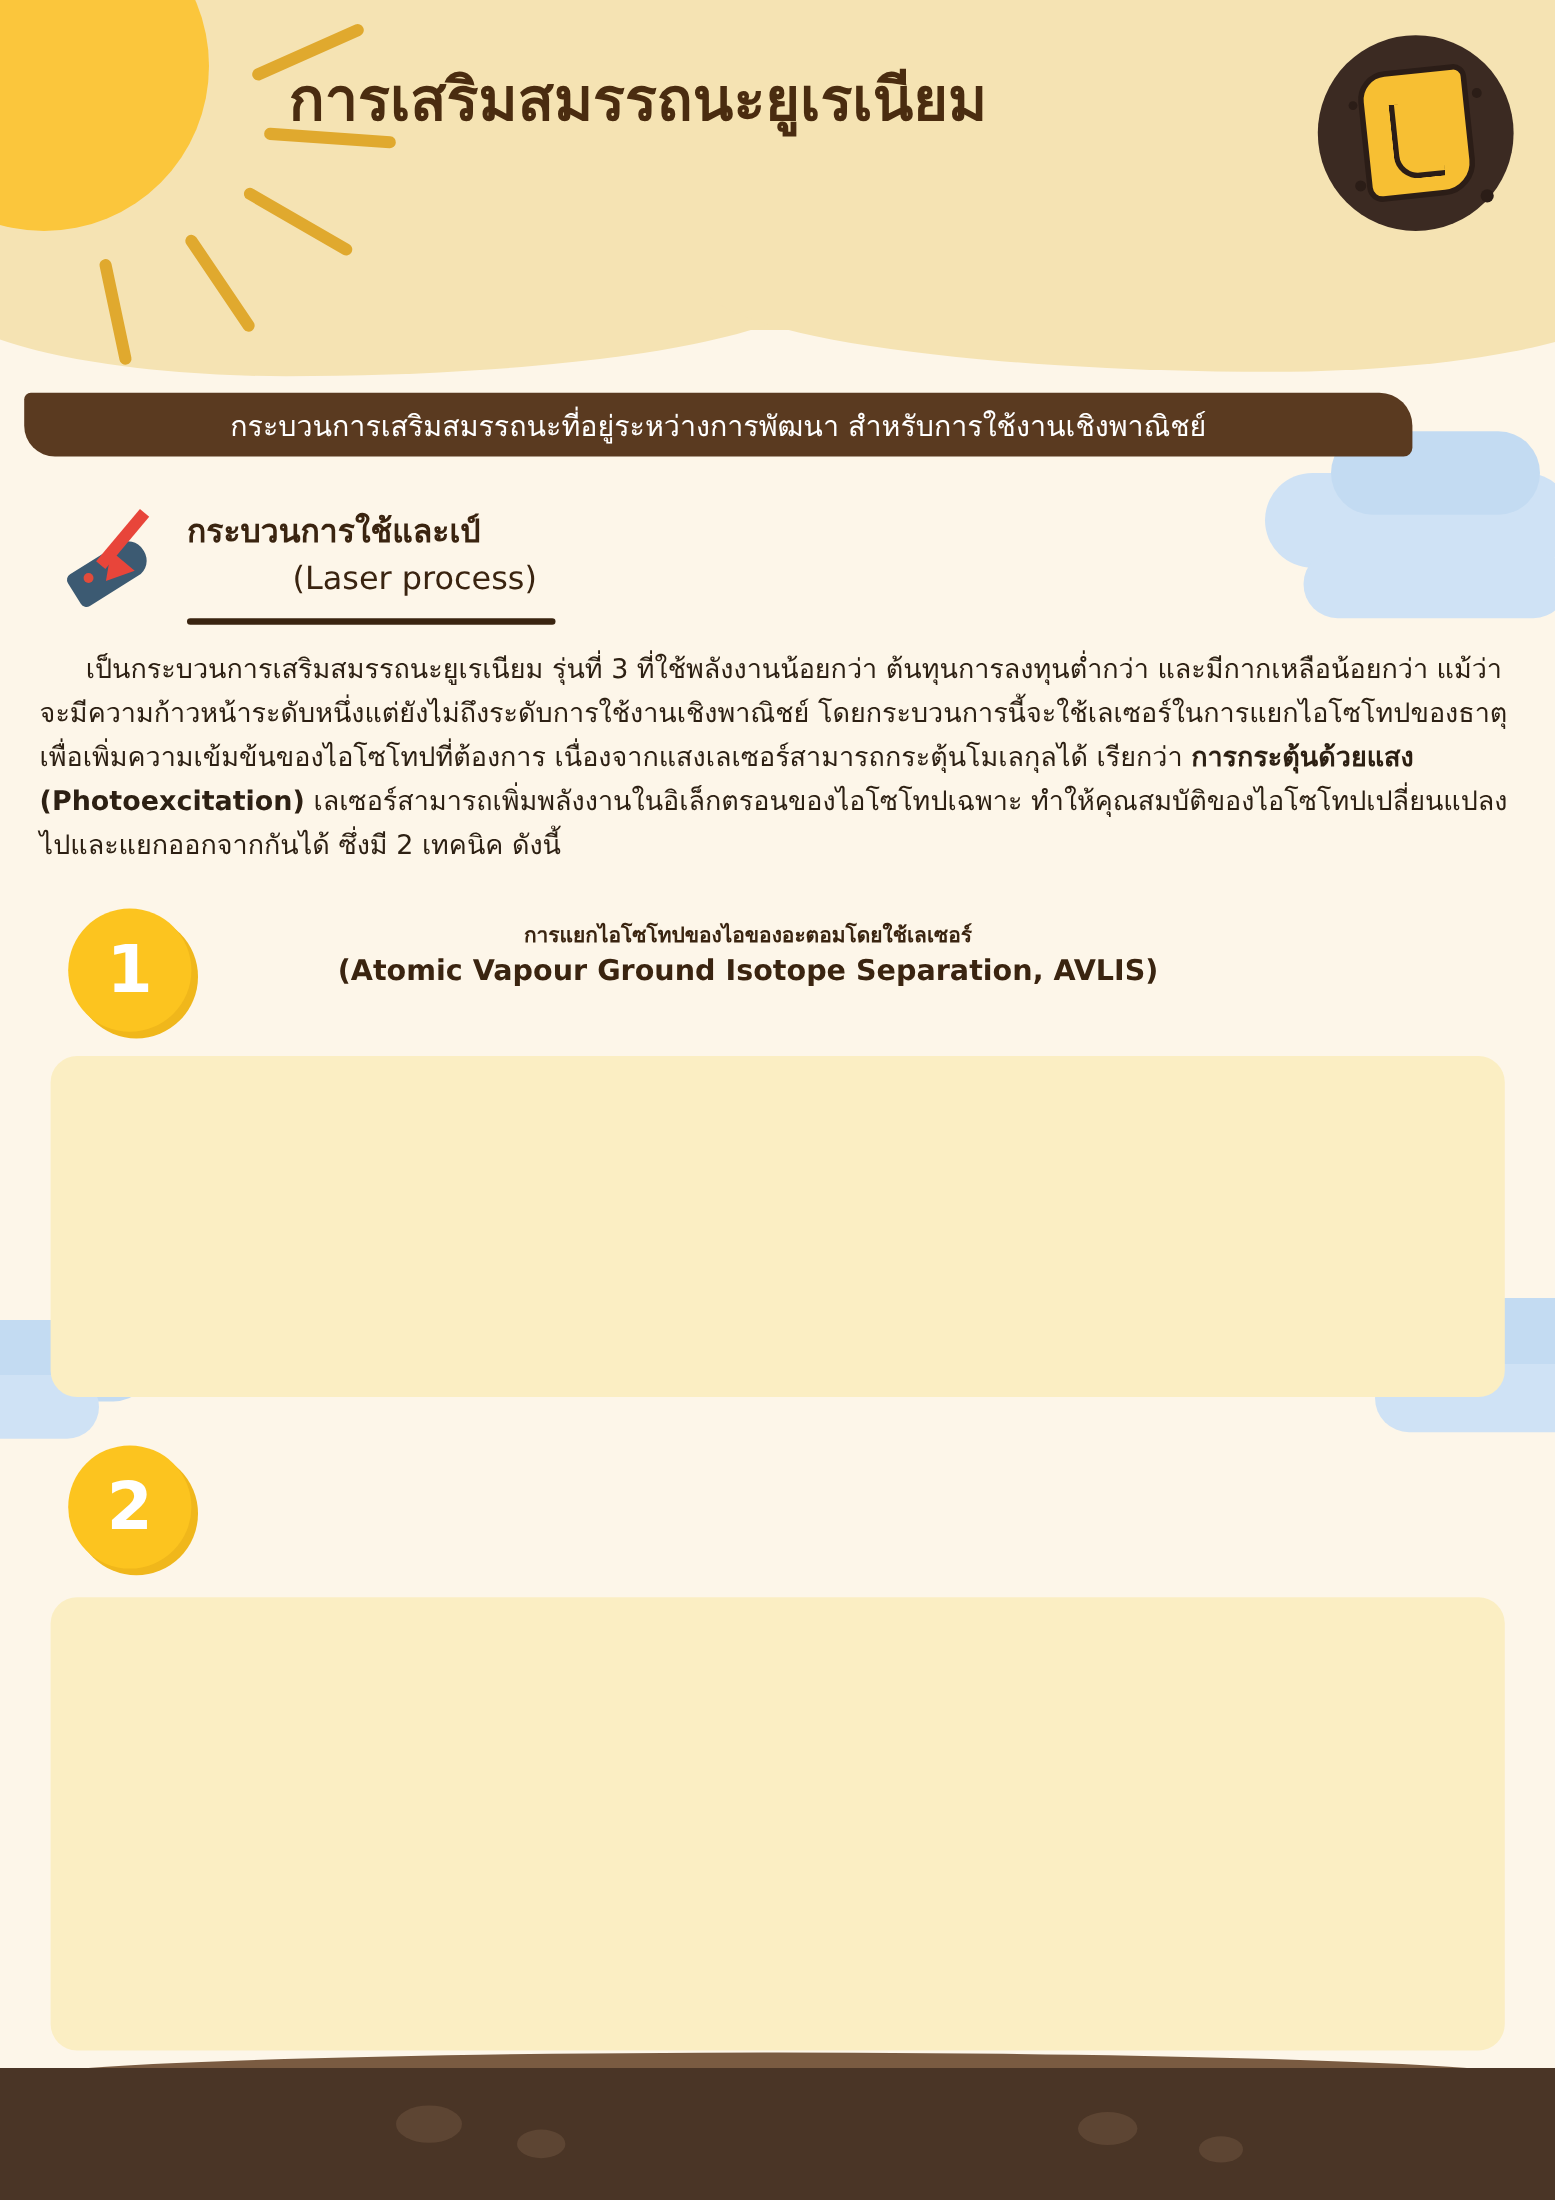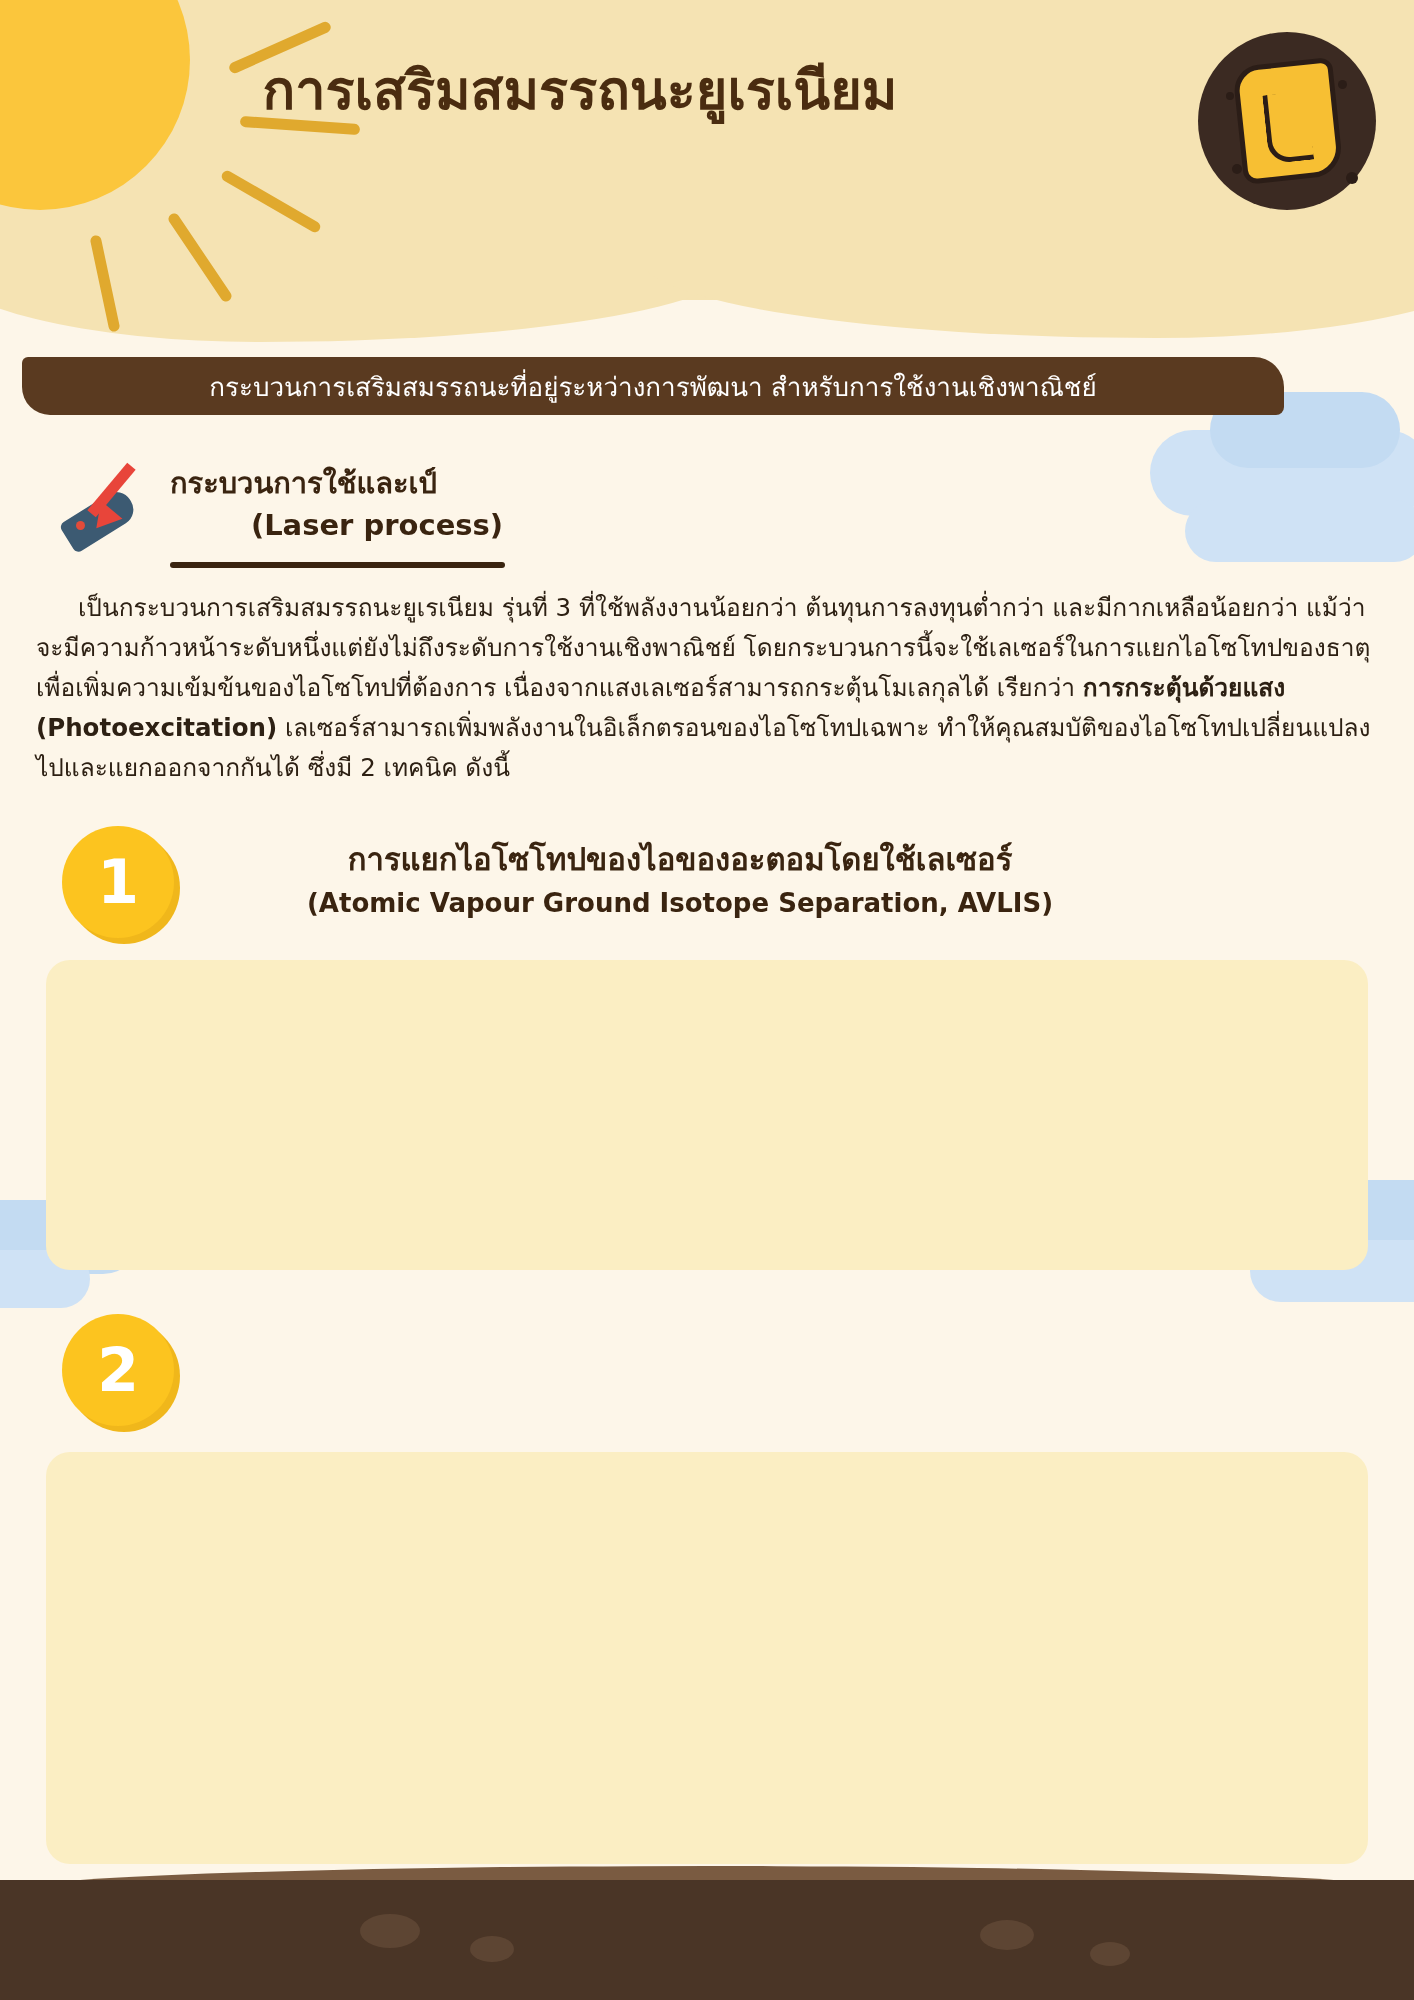--- a/index.html
+++ b/index.html
@@ -143,21 +143,21 @@
   }
 
   .laser-title {
     position: absolute; left: 170px; top: 460px; width: 400px;
     z-index: 5;
   }
   .laser-title .l1 {
     font-size: 29px; font-weight: bold; color: #3a2410;
   }
   .laser-title .l2 {
-    font-size: 29px; font-weight: bold; color: #3a2410;
+    font-size: 29px; font-weight: normal; color: #3a2410;
     text-align: center; padding-left: 14px; margin-top: 2px;
   }
   .laser-underline {
     position: absolute; left: 170px; top: 562px;
     width: 335px; height: 6px; background: #3a2410; border-radius: 3px;
     z-index: 5;
   }
 
   
   .para {
@@ -179,21 +179,21 @@
     box-shadow: 6px 6px 0 0 #f0b71b;
   }
   .step-circle span {
     font-size: 60px; font-weight: bold; color: #ffffff;
     font-family: "DejaVu Sans", sans-serif;
   }
   .step-head {
     position: absolute; z-index: 6; text-align: center;
   }
   .step-head .h-th {
-    font-size: 31px; font-weight: bold; color: #3a2410;
+    font-size: 19px; font-weight: bold; color: #3a2410;
   }
   .step-head .h-en {
     font-size: 26px; font-weight: bold; color: #3a2410; margin-top: 4px;
   }
 
   
   .card {
     position: absolute;
     background: #fbeec3;
     border-radius: 24px;

